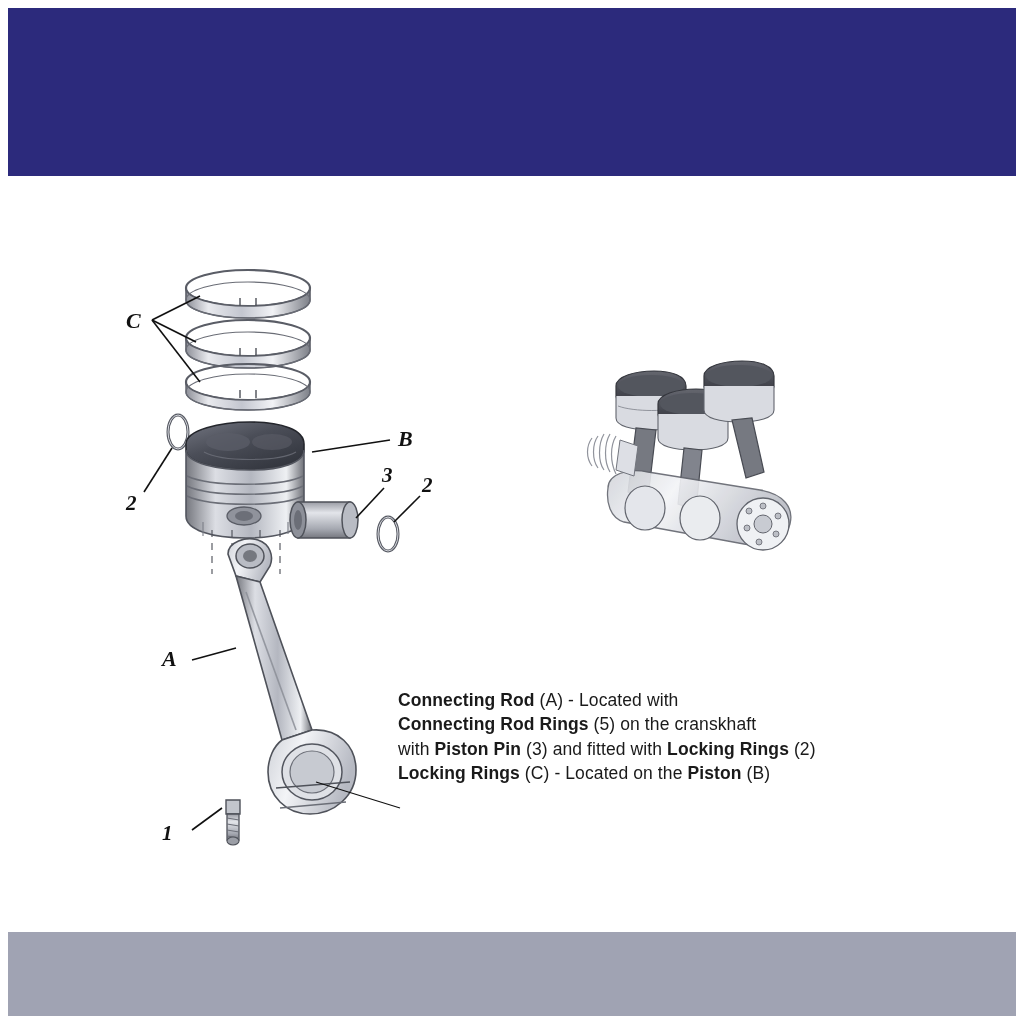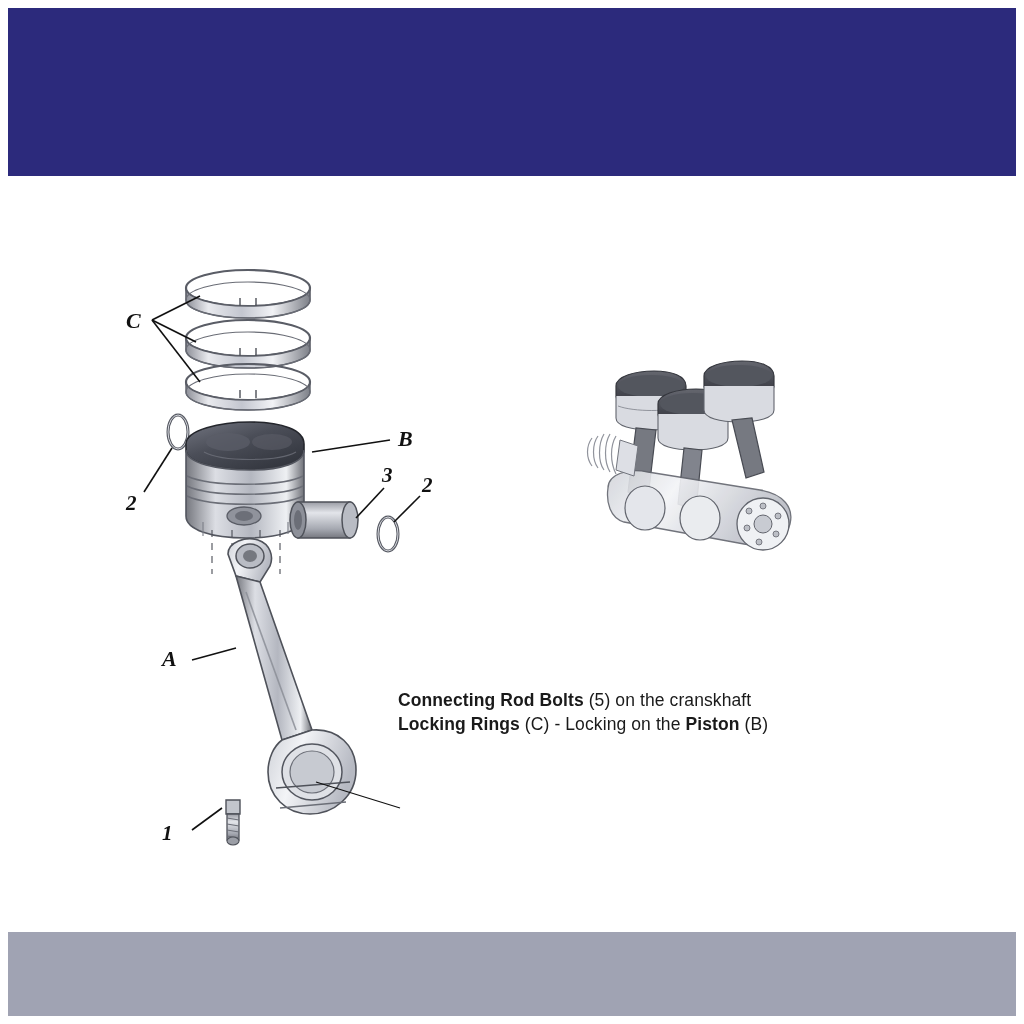--- a/index.html
+++ b/index.html
@@ -277,17 +277,19 @@
           <path d="M504 204 C498 214 498 232 504 240"></path>
           <path d="M510 204 C504 214 504 232 510 242"></path>
           <path d="M516 206 C510 216 510 232 516 244"></path>
         </g>
         <path d="M520 210 L538 216 L534 246 L516 240 Z" fill="#dcdee4" stroke="#6b6e77" stroke-width="1"></path>
       </g>
     </svg>
   </div>
 
   <div class="caption">
-      <div><b>Connecting Rod Bolts</b><span> (5) on the cranskhaft</span></div>
-      <div><b>Locking Rings</b><span> (C) - Locking on the </span><b>Piston</b><span> (B)</span></div>
+      <div><b>Connecting Rod</b><span> (A) - Located with</span></div>
+      <div><b>Connecting Rod Rings</b><span> (5) on the cranskhaft</span></div>
+      <div><span>with </span><b>Piston Pin</b><span> (3) and fitted with </span><b>Locking Rings</b><span> (2)</span></div>
+      <div><b>Locking Rings</b><span> (C) - Located on the </span><b>Piston</b><span> (B)</span></div>
     </div>
 
 </div>
 
 </body></html>

